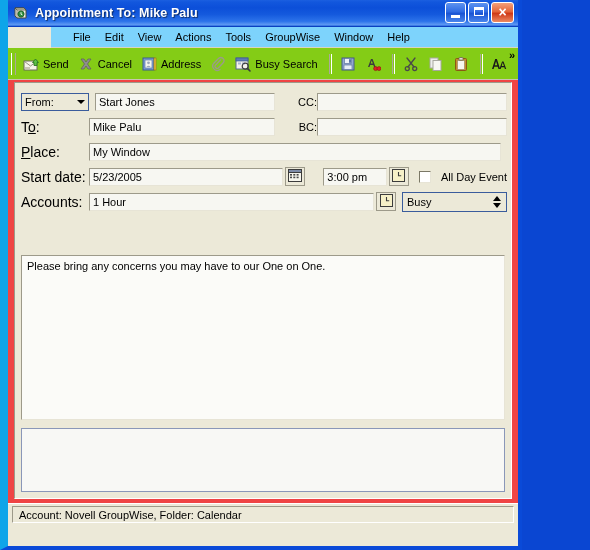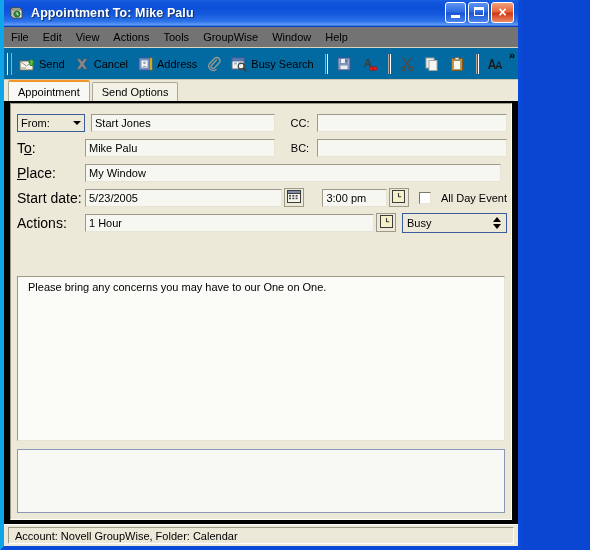--- a/index.html
+++ b/index.html
@@ -21,21 +21,21 @@
     box-sizing: border-box;
   }
 
   
   .win-frame {
     position: absolute;
     left: 0; top: 0;
     width: 522px;
     height: 550px;
     box-sizing: border-box;
-    border-left: 4px solid #0ea5e9;
+    border-left: 8px solid #0ea5e9;
     border-right: 4px solid #0a4ad8;
     border-bottom: 4px solid #0a4ad8;
     background: #ece9d8;
   }
 
   
   .titlebar {
     position: relative;
     height: 27px;
     background: linear-gradient(to bottom,
@@ -92,39 +92,40 @@
   .glyph-x {
     position: absolute; left: 0; top: 0; right: 0; bottom: 0;
     color: #fff; font-size: 14px; font-weight: bold;
     line-height: 19px; text-align: center;
     font-family: "Liberation Sans", sans-serif;
   }
 
   
   .menubar {
     height: 21px;
-    background: #737373;
-    display: flex;
-    align-items: center;
-    padding-left: 0;
+    background: #7dd3fc;
+    display: flex;
+    align-items: center;
+    padding-left: 15px;
     border-bottom: 1px solid #d8d4c0;
     box-sizing: border-box;
+    margin-left: 43px;
   }
   .menu-item {
     padding: 2px 7px 3px 7px;
     font-size: 11px;
     color: #000;
     cursor: default;
     white-space: nowrap;
   }
 
   
   .toolbar {
     height: 32px;
-    background: #0369a1;
+    background: #84cc16;
     display: flex;
     align-items: center;
     position: relative;
     border-bottom: 1px solid #c9c5b0;
     box-sizing: border-box;
   }
   .grip {
     width: 3px; height: 22px;
     margin: 0 4px 0 3px;
     border-left: 1px solid #fff;
@@ -186,21 +187,21 @@
     background: #f8f8f4;
     border-top: 2px solid #f0962d;
     height: 21px;
     font-weight: normal;
     position: relative;
     z-index: 2;
   }
 
   
   .content {
-    background: #000000;
+    background: #ef4444;
     padding: 0;
     box-sizing: border-box;
     height: calc(100% - 27px - 21px - 32px - 21px - 22px);
     position: relative;
   }
   .panel {
     position: absolute;
     left: 6px; right: 6px; top: 2px; bottom: 4px;
     border: 1px solid #9d9a8a;
     border-right-color: #ffffff;
@@ -263,21 +264,21 @@
     position: absolute; right: 3px; top: 6px;
     width: 0; height: 0;
     border-left: 4px solid transparent;
     border-right: 4px solid transparent;
     border-top: 4px solid #000;
   }
 
   .cc-lbl {
     width: 34px;
     font-size: 11px;
-    text-align: center;
+    text-align: right;
     margin-left: 8px;
     flex: none;
     color: #000;
   }
   .cc-field { width: 190px; flex: none; }
 
   .icon-btn {
     width: 20px; height: 19px;
     border: 1px solid #9d9a8a;
     background: #ece9d8;
@@ -325,21 +326,21 @@
   .body-box {
     position: absolute;
     left: 6px; right: 6px;
     top: 172px;
     bottom: 78px;
     background: #fbfbf8;
     border: 1px solid #9d9a8a;
     border-right-color: #e7e4d6;
     border-bottom-color: #e7e4d6;
     box-sizing: border-box;
-    padding: 4px 10px;
+    padding: 4px 5px;
     font-size: 11px;
     color: #000;
     overflow: hidden;
   }
   .attach-box {
     position: absolute;
     left: 6px; right: 6px;
     bottom: 6px;
     height: 64px;
     background: #f8f8f5;
@@ -533,24 +534,20 @@
         <svg class="icon16" viewBox="0 0 16 16">
           <path d="M1 13 L4.2 3 L5.9 3 L9.1 13 L7.5 13 L6.8 10.7 L3.3 10.7 L2.6 13 Z M3.8 9.2 L6.3 9.2 L5.05 5.2 Z" fill="#1a1a1a"></path>
           <path d="M8.4 13 L11.1 5.4 L12.5 5.4 L15.2 13 L13.9 13 L13.3 11.2 L10.3 11.2 L9.7 13 Z M10.7 9.9 L12.9 9.9 L11.8 6.6 Z" fill="#1a1a1a"></path>
         </svg>
       </span>
     </div>
 
     <span class="chevron">»</span>
   </div>
 
-  <div class="tabstrip">
-    <div class="tab active">Appointment</div>
-    <div class="tab">Send Options</div>
-  </div>
 
   <div class="content">
    <div class="panel">
 
     <div class="form">
 
       <div class="row">
         <div class="from-combo">
           <span>From:</span>
           <span class="arrow"></span>
@@ -600,21 +597,21 @@
             </svg>
           </span>
         </div>
         <div class="chk-wrap">
           <span class="chk"></span>
           <span class="chk-lbl">All Day Event</span>
         </div>
       </div>
 
       <div class="row">
-        <div class="lbl">Actions:</div>
+        <div class="lbl">Accounts:</div>
         <div class="field" style="width:344px">1 Hour</div>
         <div class="icon-btn">
           <span>
             <svg width="13" height="13" viewBox="0 0 13 13">
               <rect x="0.5" y="0.5" width="12" height="12" fill="#f6f0c8" stroke="#3c3c3c" stroke-width="1"></rect>
               <path d="M6.5 3 L6.5 6.8 L9.2 6.8" fill="none" stroke="#3c3c3c" stroke-width="1.1"></path>
             </svg>
           </span>
         </div>
         <div class="busy-combo">

